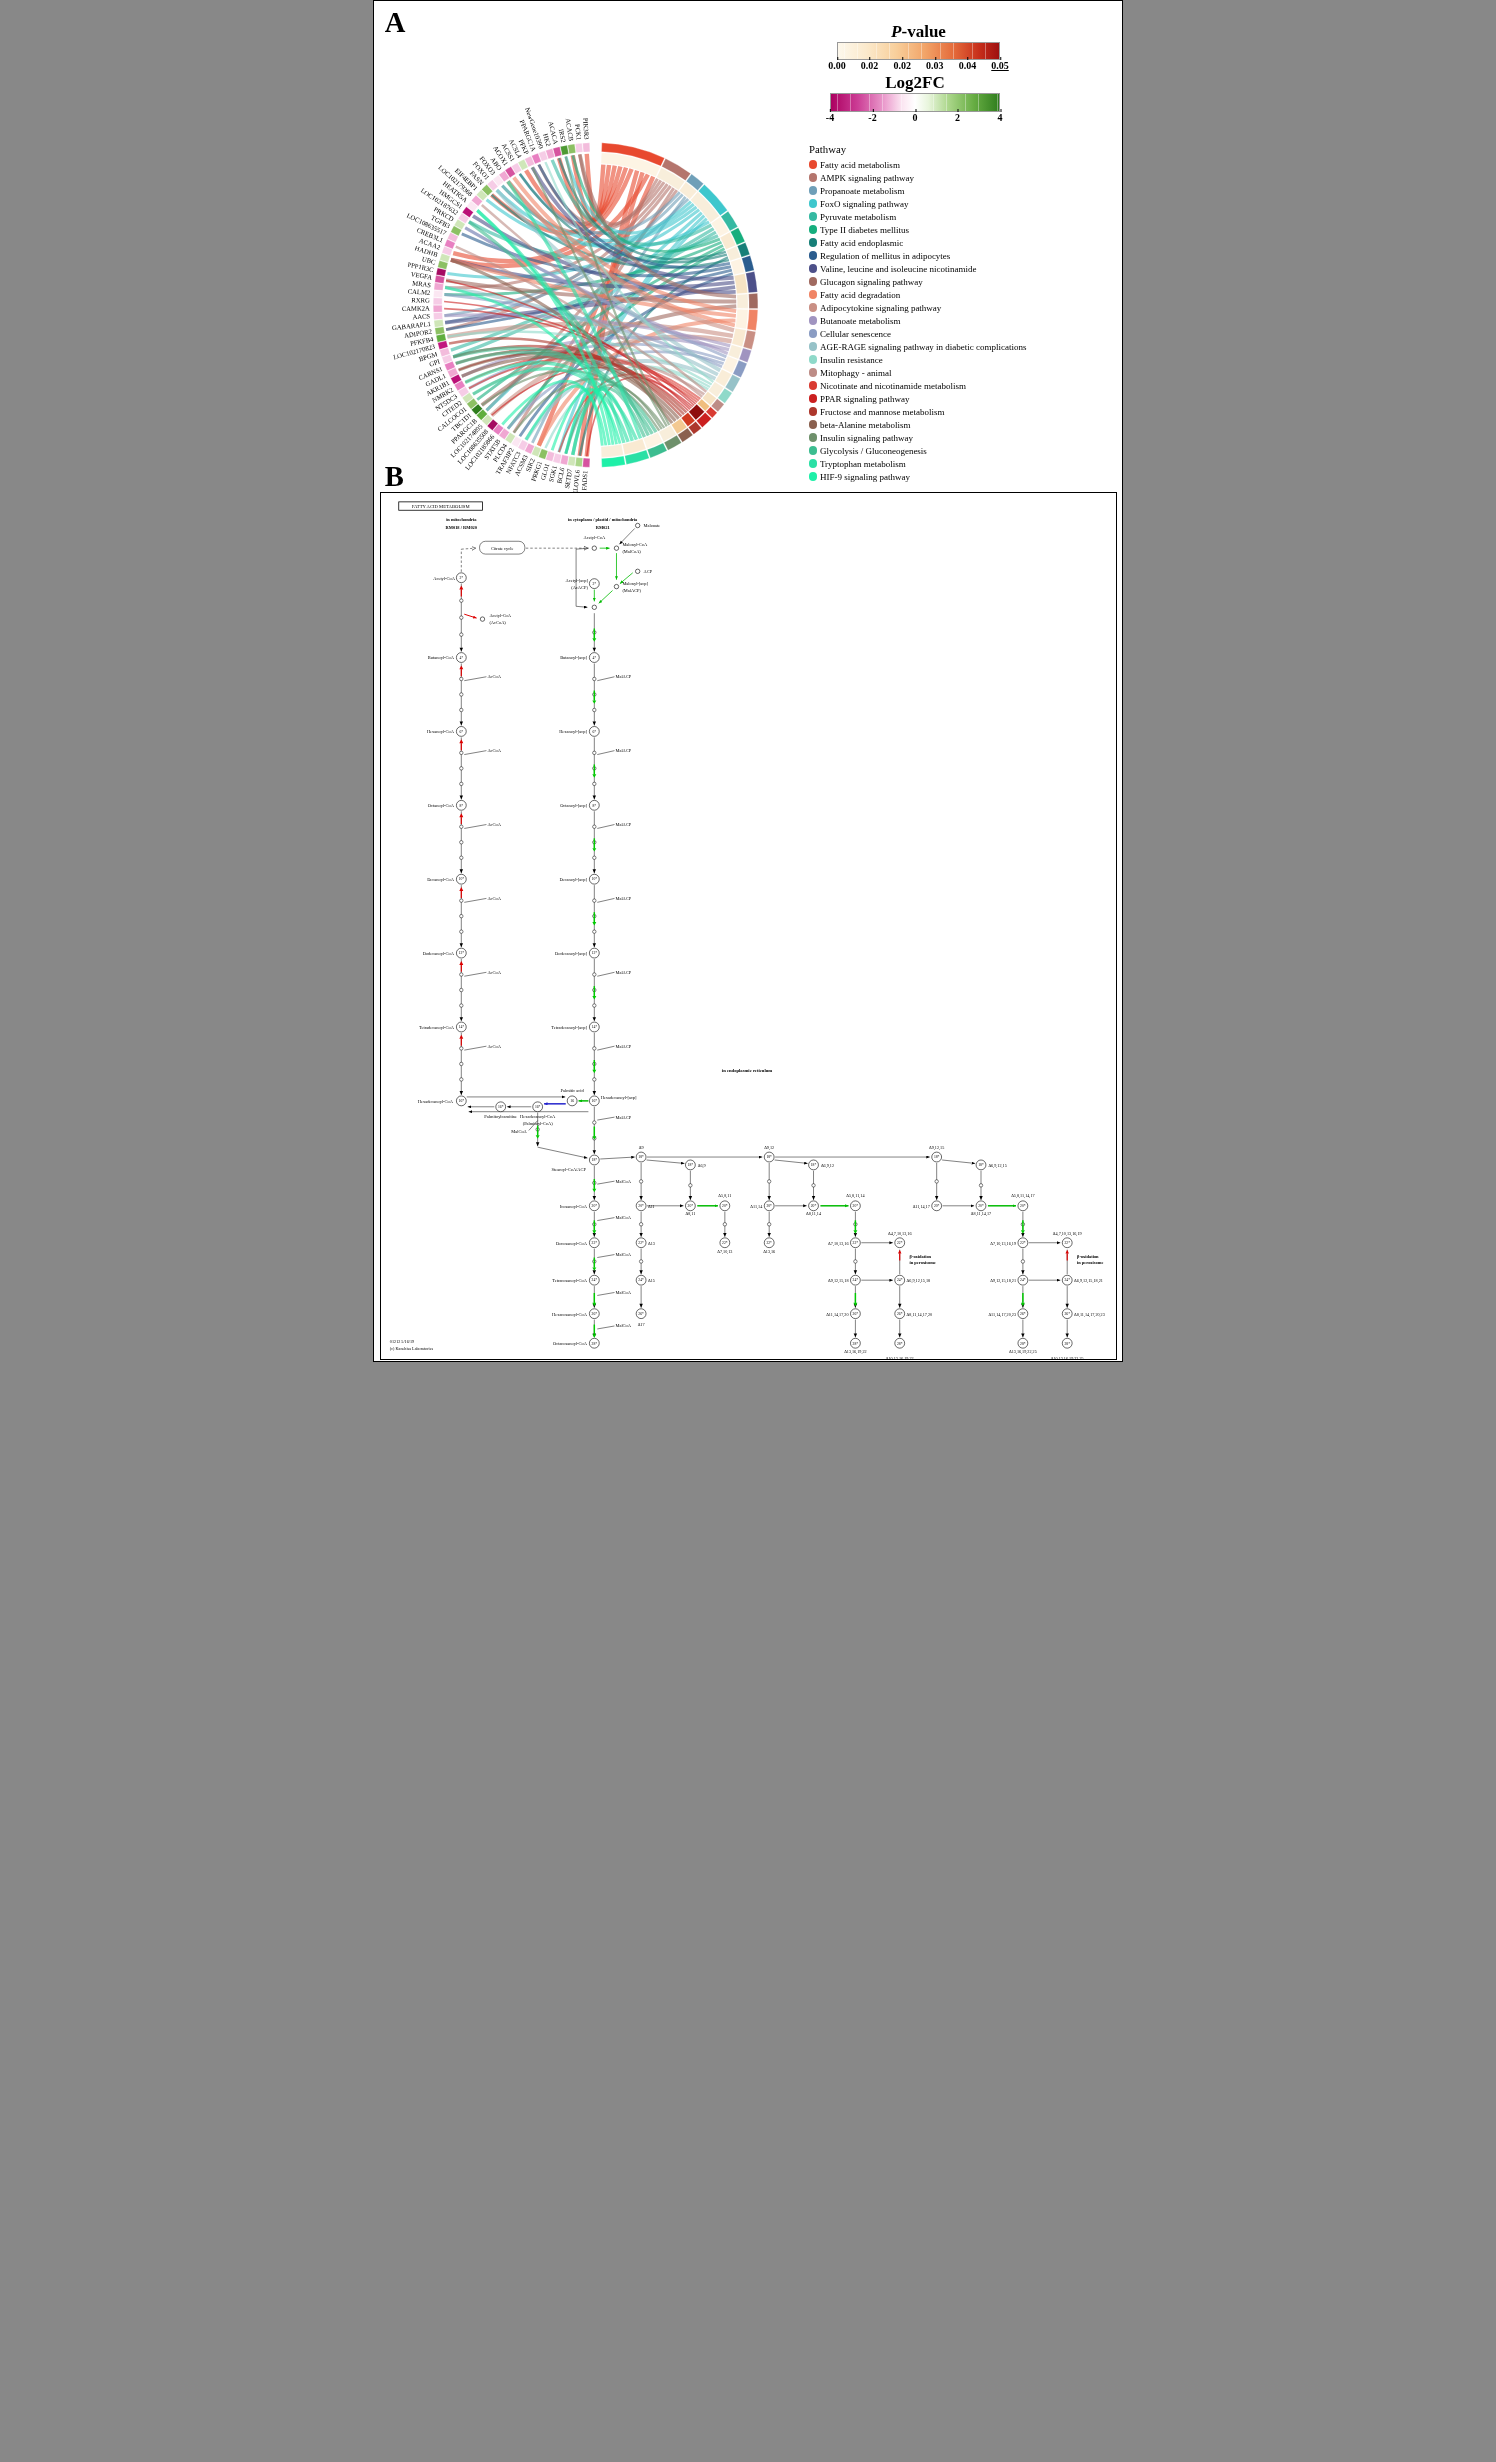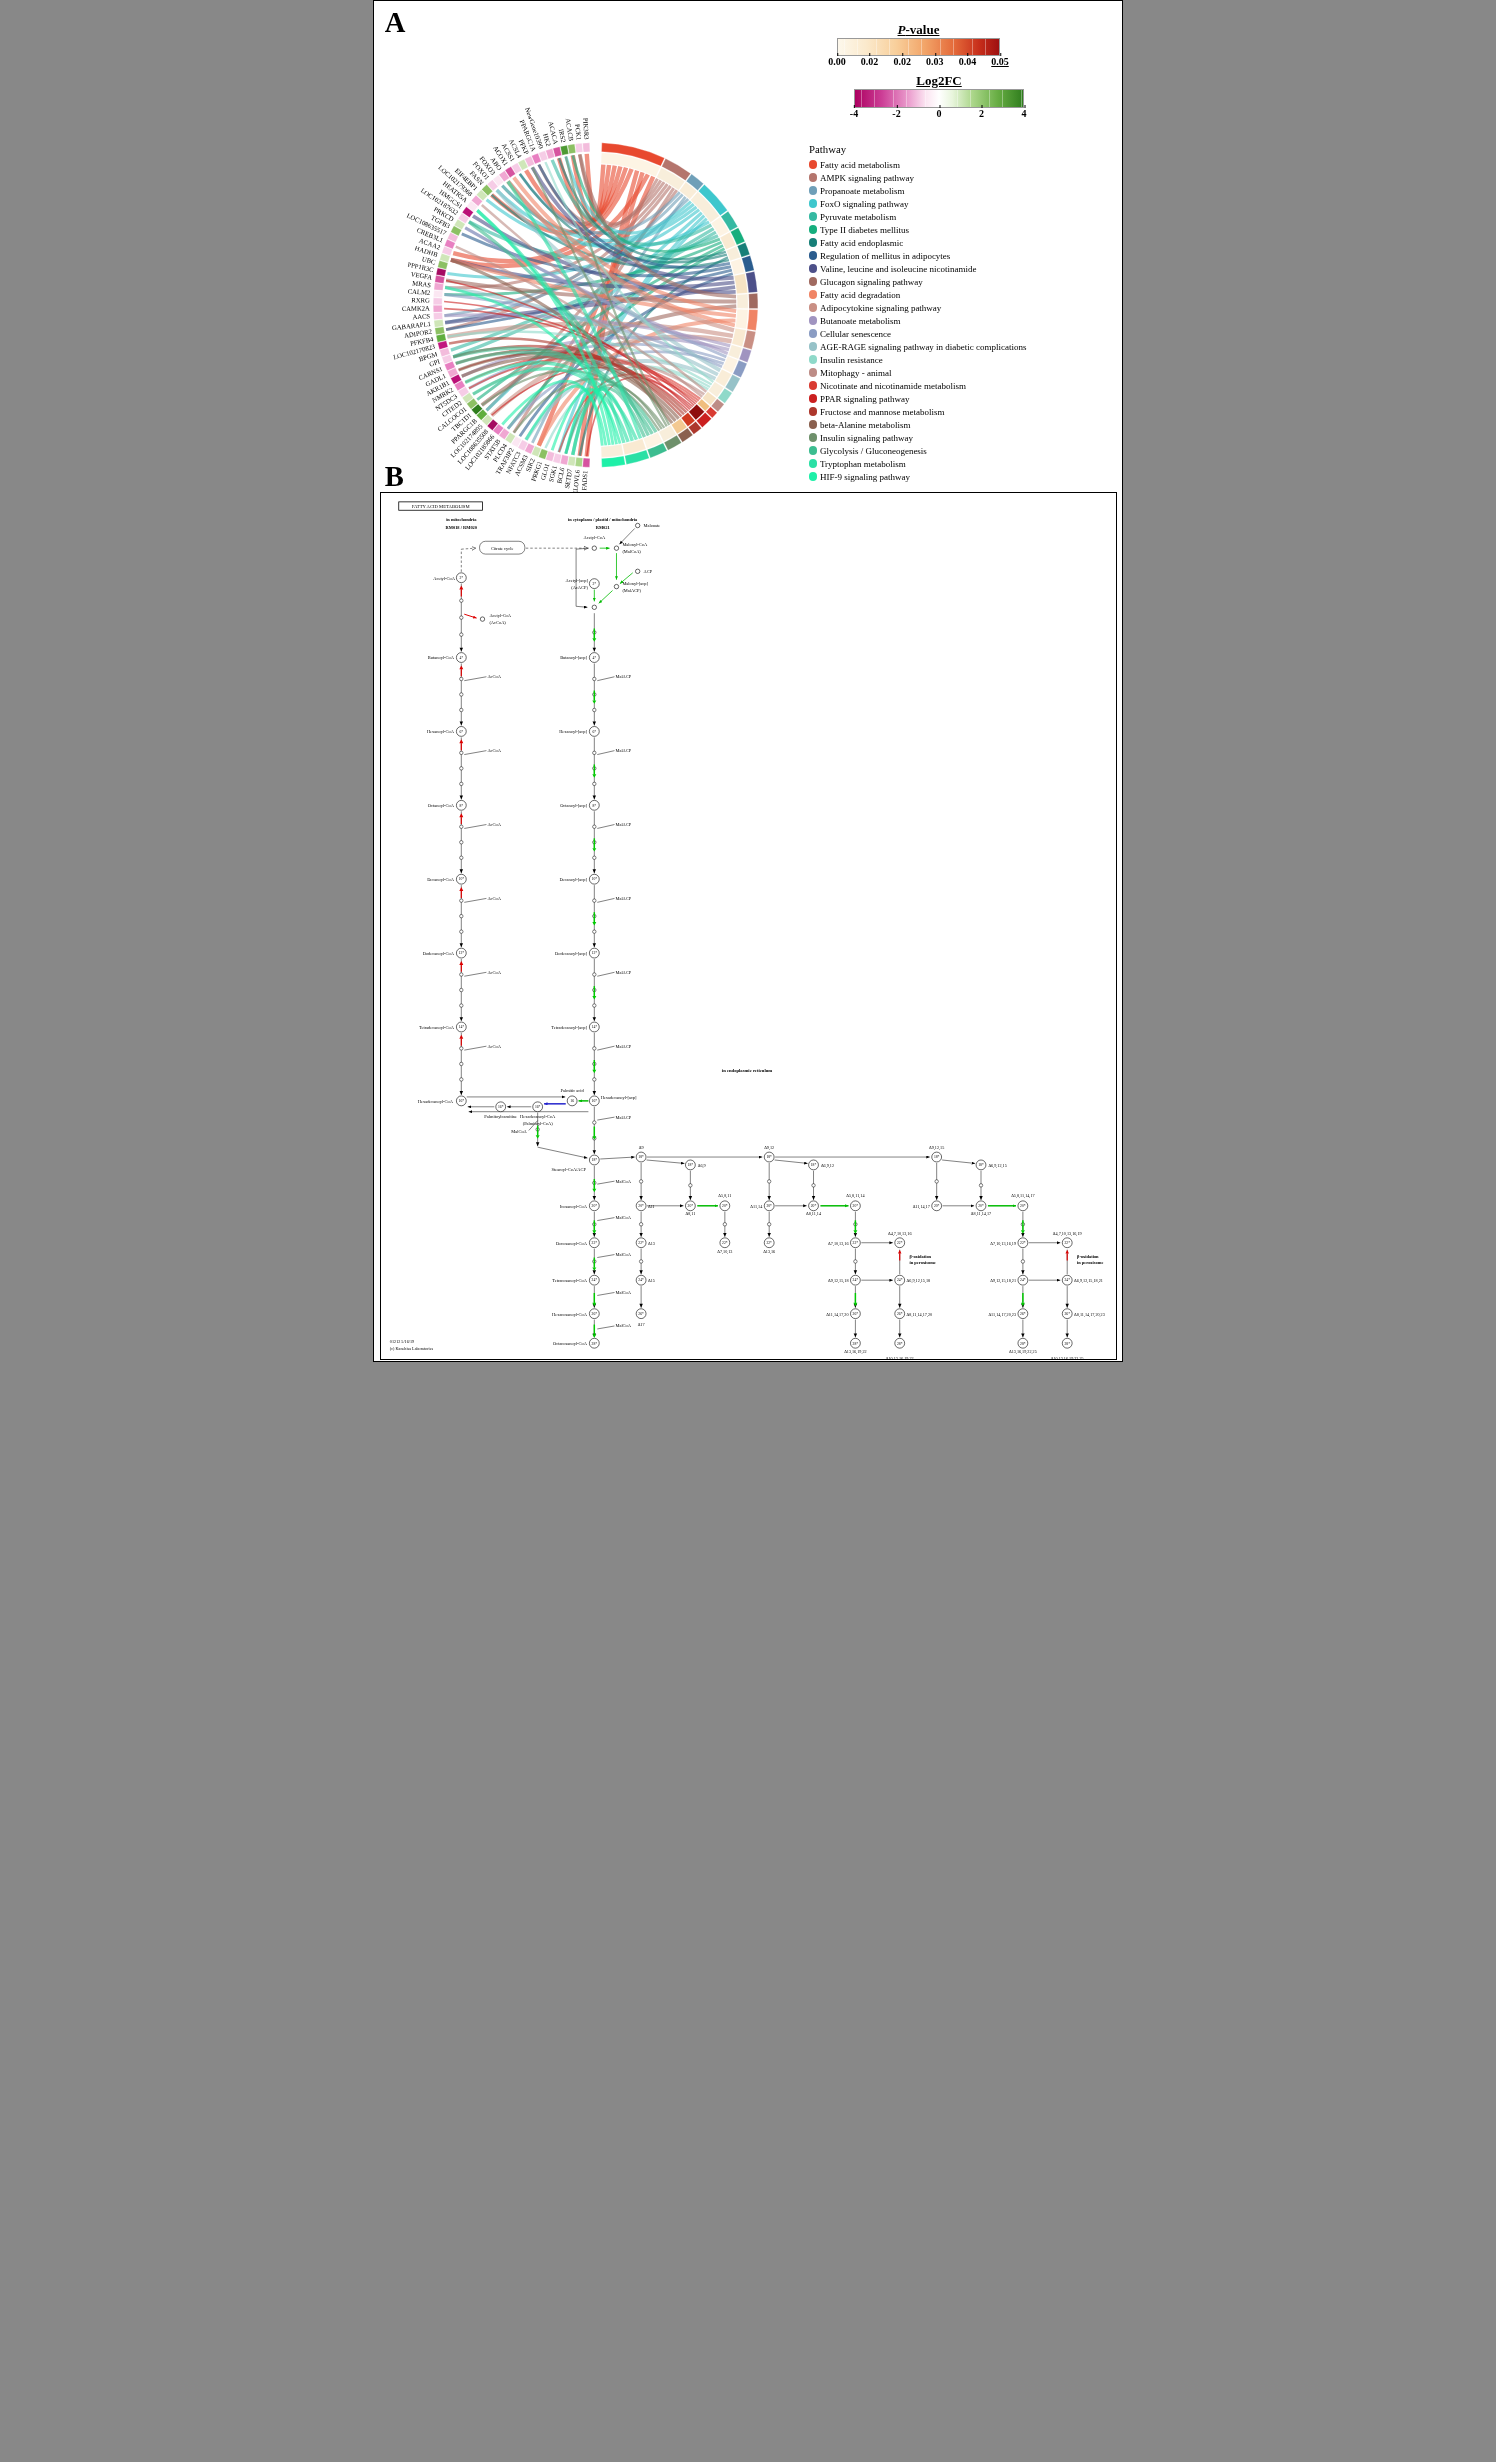--- a/index.html
+++ b/index.html
@@ -3,21 +3,21 @@
 <meta charset="utf-8">
 <style>
   html,body{margin:0;padding:0;background:#888;}
   #page{position:relative;width:748px;height:1360px;background:#fff;border:1.5px solid #000;margin:0 auto;
         font-family:"Liberation Serif","DejaVu Serif",serif;overflow:hidden;}
   .panel-letter{position:absolute;font-size:28.6px;font-weight:bold;color:#000;line-height:1;}
   #chord-svg{position:absolute;left:0;top:63px;overflow:visible;}
   #kegg-wrap{position:absolute;left:5.9px;top:491px;width:735px;height:866px;border:1px solid #000;background:#fff;}
   #kegg-svg{position:absolute;left:0;top:0;}
   .leg{position:absolute;text-align:center;color:#000;}
-  .leg-title{font-size:13px;font-weight:bold;text-decoration:underline;}
+  .leg-title{font-size:17px;font-weight:bold;}
   .it{font-style:italic;}
   .bar{position:relative;height:16.7px;border:0.5px solid #999;}
   .bar .cols{position:absolute;inset:0;background:repeating-linear-gradient(90deg,rgba(255,255,255,.35) 0 0.5px,transparent 0.5px 6.4px);}
   .ticks{position:relative;height:14.8px;}
   .tick{position:absolute;top:0;transform:translateX(-50%);font-size:10px;font-weight:bold;}
   .tick:before{content:"";position:absolute;left:50%;top:-3px;width:0.5px;height:3px;background:#000;}
   #pathway-legend{position:absolute;left:435px;top:142px;}
   #pathway-legend .title{font-size:10.8px;margin-bottom:3px;}
   .pl-item{display:flex;align-items:center;height:13px;}
   .pl-dot{width:8.4px;height:8.4px;border-radius:50%;flex:0 0 8.4px;margin-right:2.5px;}
@@ -335,21 +335,21 @@
     <div class="ticks" id="pv-ticks">
         <div class="tick" style="left: 0%;">0.00</div>
         <div class="tick" style="left: 20%;">0.02</div>
         <div class="tick" style="left: 40%;">0.02</div>
         <div class="tick" style="left: 60%;">0.03</div>
         <div class="tick" style="left: 80%;">0.04</div>
         <div class="tick" style="left: 100%; text-decoration: underline;">0.05</div>
       </div>
   </div>
 
-  <div class="leg" style="left:480px;top:72px;width:170px;">
+  <div class="leg" style="left:456px;top:72px;width:170px;">
     <div class="leg-title">Log2FC</div>
     <div class="bar" style="background:linear-gradient(90deg,#ac0060,#cc3e96 16%,#eb9ece 32%,#fbe4f1 42%,#ffffff 50%,#e8f5dc 58%,#abd68a 70%,#67ad43 85%,#2f7d1d)">
       <div class="cols"></div>
     </div>
     <div class="ticks" id="fc-ticks">
         <div class="tick" style="left: 0%;">-4</div>
         <div class="tick" style="left: 25%;">-2</div>
         <div class="tick" style="left: 50%;">0</div>
         <div class="tick" style="left: 75%;">2</div>
         <div class="tick" style="left: 100%;">4</div>

